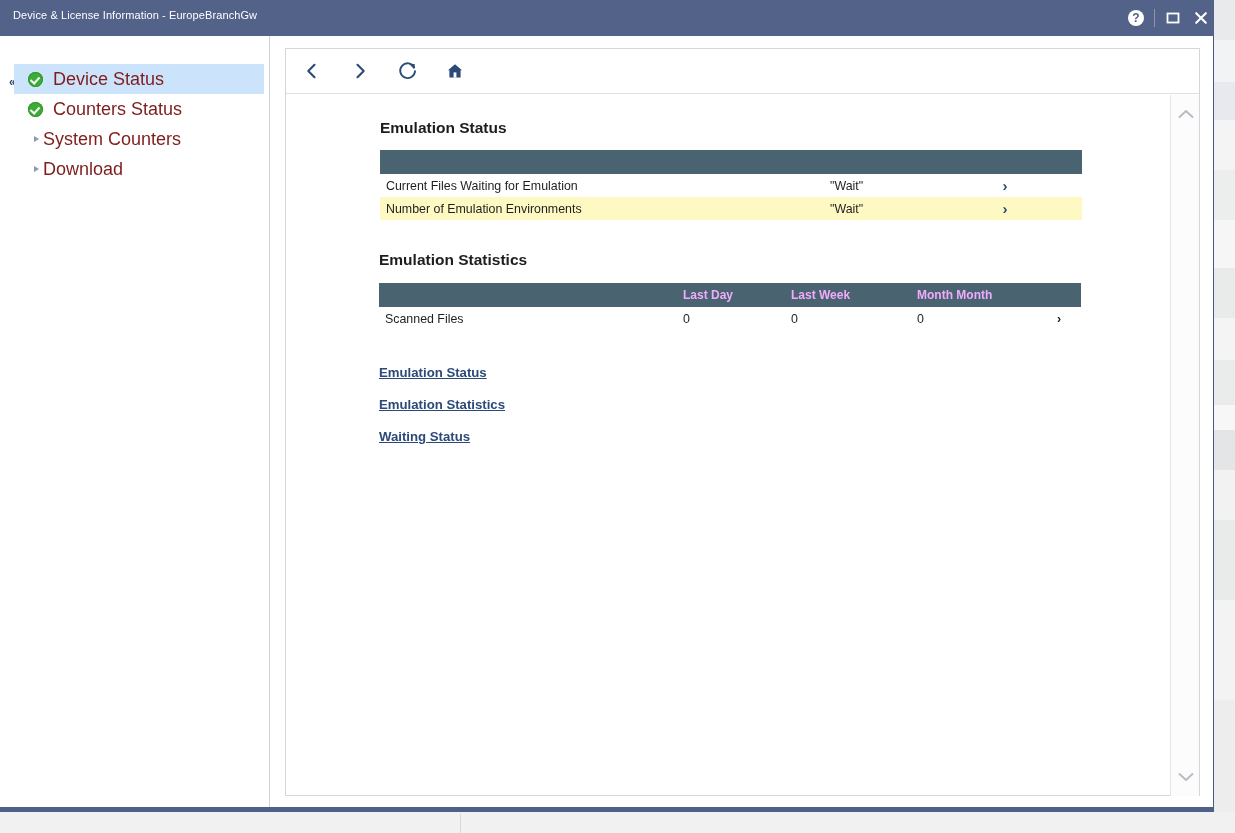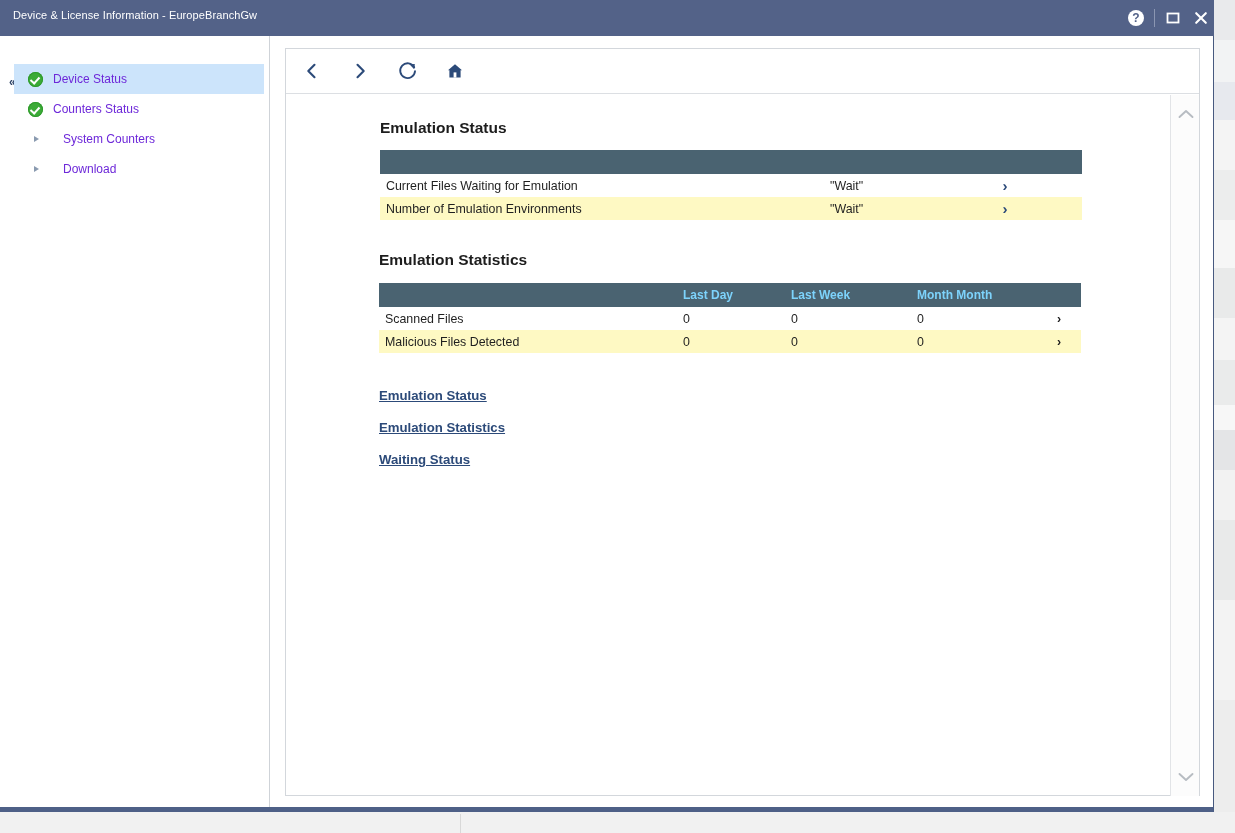--- a/index.html
+++ b/index.html
@@ -91,21 +91,21 @@
     font-size: 12px; color: #2e4468; font-weight: bold;
     letter-spacing: -2px;
   }
   #navlist { position: absolute; left: 14px; top: 28px; width: 250px; }
   .navitem {
     position: relative; height: 30px; display: flex; align-items: center;
     padding-left: 14px; cursor: default;
   }
   .navitem.selected { background: #cce4fb; }
   .navitem .label {
-    font-size: 12px; color: #6d28d9; margin-left: 10px; white-space: nowrap;
+    font-size: 18px; color: #7f1d1d; margin-left: 10px; white-space: nowrap;
   }
   .ico-check {
     width: 15px; height: 15px; border-radius: 50%;
     background: #3cab37; position: relative; flex: none;
     box-shadow: inset 0 0 0 1px #2f9a2c;
   }
   .ico-check::after {
     content: ""; position: absolute; left: 4px; top: 3px;
     width: 4px; height: 7px;
     border: solid #ffffff; border-width: 0 2px 2px 0;
@@ -113,21 +113,21 @@
   }
   .ico-tri {
     width: 15px; height: 15px; flex: none; position: relative;
   }
   .ico-tri::after {
     content: ""; position: absolute; left: 6px; top: 4px;
     border-left: 5px solid #8a9bb0;
     border-top: 3.5px solid transparent;
     border-bottom: 3.5px solid transparent;
   }
-  .navitem.child .label { margin-left: 20px; text-align: center; }
+  .navitem.child .label { margin-left: 0; text-align: center; }
 
   
   #contentpanel {
     position: absolute; left: 285px; top: 48px;
     width: 915px; height: 748px;
     background: #ffffff;
     border: 1px solid #d3d7dc;
   }
   #toolbar {
     position: absolute; left: 0; top: 0; width: 913px; height: 45px;
@@ -160,21 +160,21 @@
   #sb-down { bottom: 6px; }
 
   
   #report { position: absolute; left: 0; top: 0; width: 884px; }
   .section-title {
     font-size: 15.5px; font-weight: bold; color: #1d1d1d;
     margin: 0; padding: 0;
   }
   .tbl { width: 702px; border-collapse: collapse; table-layout: fixed; }
   .tbl .hdr td {
-    background: #4a6371; color: #7dd3fc;
+    background: #4a6371; color: #f0abfc;
     font-size: 12px; font-weight: bold;
     height: 24px; padding: 0 0 0 6px;
   }
   .tbl td.cell {
     font-size: 12.4px; color: #1f1f1f; height: 23px;
     padding: 0 0 0 6px; vertical-align: middle; margin-top: 20px;
   }
   .tbl tr.r-odd td { background: #ffffff; }
   .tbl tr.r-even td { background: #fef9c3; }
   .chev {
@@ -316,27 +316,20 @@
             <tbody>
               <tr class="hdr">
                 <td style="width:298px;"></td>
                 <td style="width:108px;">Last Day</td>
                 <td style="width:126px;">Last Week</td>
                 <td style="width:120px;">Month Month</td>
                 <td style="width:50px;"></td>
               </tr>
               <tr class="r-odd">
                 <td class="cell">Scanned Files</td>
-                <td class="cell">0</td>
-                <td class="cell">0</td>
-                <td class="cell">0</td>
-                <td class="cell chev">›</td>
-              </tr>
-              <tr class="r-even">
-                <td class="cell">Malicious Files Detected</td>
                 <td class="cell">0</td>
                 <td class="cell">0</td>
                 <td class="cell">0</td>
                 <td class="cell chev">›</td>
               </tr>
             </tbody>
           </table>
 
           <div style="margin:33px 0 0 93px;">
             <div class="linkrow" style="margin-bottom:14px;">

